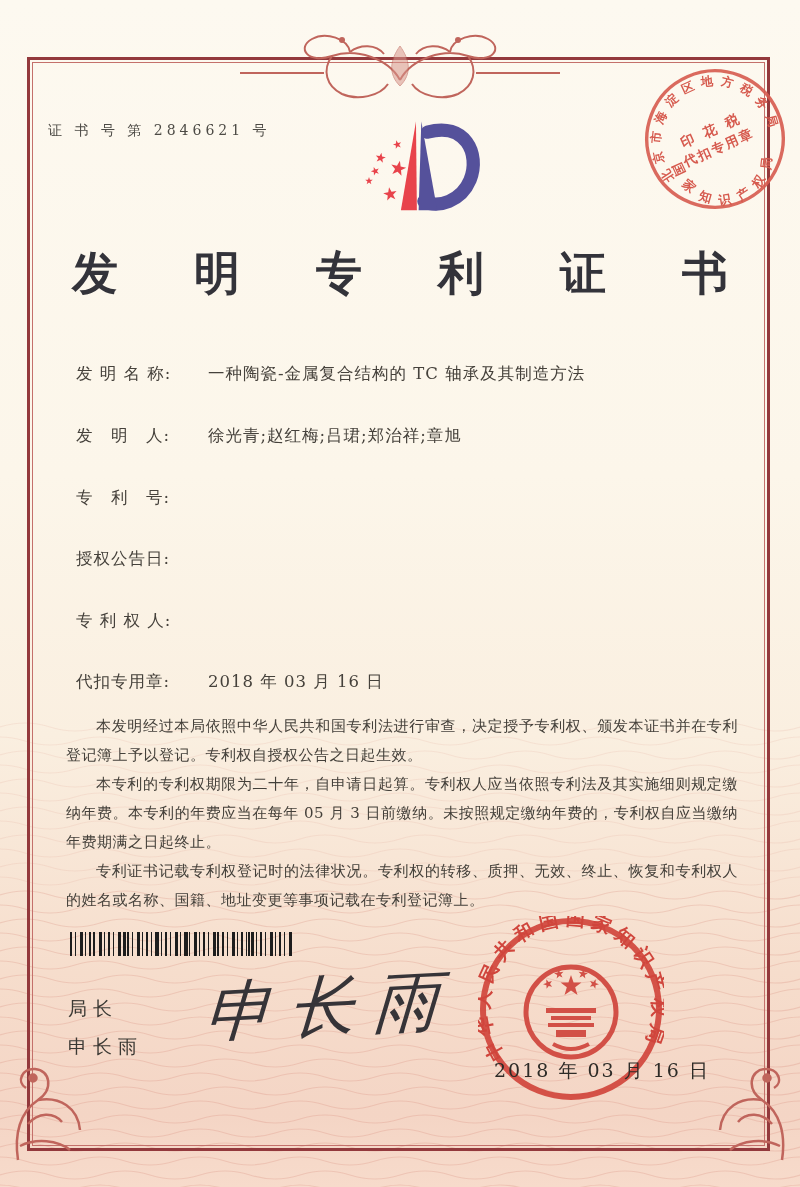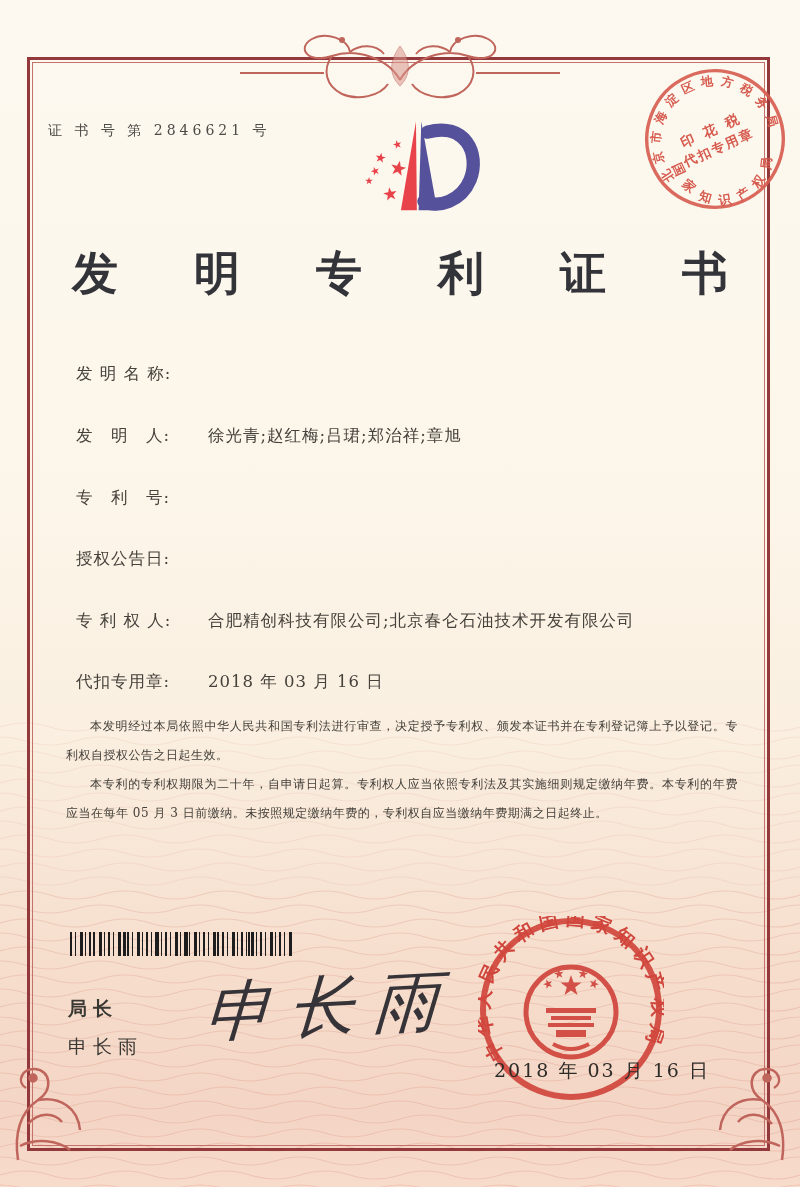--- a/index.html
+++ b/index.html
@@ -26,30 +26,30 @@
     position:absolute; left:0; top:243px; width:100%; text-align:center;
     font-size:46px; font-weight:700; color:#33333a; letter-spacing:30px; text-indent:30px;
   }
   .fields { position:absolute; left:68px; top:0; width:670px; }
   .field-row { position:absolute; left:8px; display:flex; font-size:16.5px; color:#45413b; letter-spacing:1px; white-space:nowrap; }
   .field-row .lbl { min-width:124px; }
   .field-row .val { margin-left:8px; }
   .r0{top:363px}.r1{top:425px}.r2{top:487px}.r3{top:548px}.r4{top:610px}.r5{top:671px}
   .paras { position:absolute; left:66px; top:712px; width:672px; }
   .paras p {
-    font-size:12px; line-height:29px; color:#44403a; text-indent:2em;
+    font-size:15px; line-height:29px; color:#44403a; text-indent:2em;
     text-align:justify; letter-spacing:0.5px;
   }
   .barcode {
     position:absolute; left:70px; top:932px; width:223px; height:24px;
     background:
       repeating-linear-gradient(90deg, transparent 0 23px, #1d1d1d 23px 25px, transparent 25px 31px),
       repeating-linear-gradient(90deg, #1d1d1d 0 2px, transparent 2px 5px, #1d1d1d 5px 6px, transparent 6px 10px, #1d1d1d 10px 13px, transparent 13px 15px, #1d1d1d 15px 16px, transparent 16px 19px);
   }
-  .sig-title { position:absolute; left:68px; top:996px; font-size:19px; letter-spacing:6px; color:#3a3833;font-weight:bold; }
+  .sig-title { position:absolute; left:68px; top:996px; font-size:19px; letter-spacing:6px; color:#3a3833; }
   .sig-name  { position:absolute; left:68px; top:1034px; font-size:19px; letter-spacing:6px; color:#3a3833; }
   .signature {
     position:absolute; left:205px; top:962px; font-size:66px; color:#26262c;
     transform:rotate(-3deg) skewX(-6deg); letter-spacing:18px; font-style:italic; opacity:.92;
   }
   .main-seal { position:absolute; left:478px; top:916px; width:186px; height:186px; }
   .issue-date {
     position:absolute; left:494px; top:1058px; font-size:19px; color:#2d2b27; letter-spacing:2px;
   }
   .tax-stamp { position:absolute; left:642px; top:66px; width:146px; height:146px; transform:rotate(-24deg); }
@@ -164,44 +164,45 @@
       <use href="#star5" transform="translate(44,93) scale(4.5) rotate(0)"></use>
       <use href="#star5" transform="translate(68,108) scale(8) rotate(-10)"></use>
     </g>
   </svg>
 
   <div class="title">发 明 专 利 证 书</div>
 
   <div class="fields">
     <div class="field-row r0">
       <span class="lbl">发 明 名 称:</span>
+      <span class="val">一种陶瓷-金属复合结构的 TC 轴承及其制造方法</span>
     </div>
     <div class="field-row r1">
       <span class="lbl">发　明　人:</span>
       <span class="val">徐光青;赵红梅;吕珺;郑治祥;章旭</span>
     </div>
     <div class="field-row r2">
       <span class="lbl">专　利　号:</span>
     </div>
     <div class="field-row r3">
       <span class="lbl">授权公告日:</span>
     </div>
     <div class="field-row r4">
       <span class="lbl">专 利 权 人:</span>
-      <span class="val">合肥精创科技有限公司;北京春仑石油技术开发有限公司</span>
     </div>
     <div class="field-row r5">
       <span class="lbl">代扣专用章:</span>
       <span class="val">2018 年 03 月 16 日</span>
     </div>
   </div>
 
   <div class="paras">
     <p>本发明经过本局依照中华人民共和国专利法进行审查，决定授予专利权、颁发本证书并在专利登记簿上予以登记。专利权自授权公告之日起生效。</p>
     <p>本专利的专利权期限为二十年，自申请日起算。专利权人应当依照专利法及其实施细则规定缴纳年费。本专利的年费应当在每年 05 月 3 日前缴纳。未按照规定缴纳年费的，专利权自应当缴纳年费期满之日起终止。</p>
+    <p>专利证书记载专利权登记时的法律状况。专利权的转移、质押、无效、终止、恢复和专利权人的姓名或名称、国籍、地址变更等事项记载在专利登记簿上。</p>
   </div>
 
   <div class="barcode"></div>
 
   <div class="sig-title">局长</div>
   <div class="sig-name">申长雨</div>
   <div class="signature">申长雨</div>
 
   <svg class="main-seal" viewBox="0 0 186 186">
     <defs>

